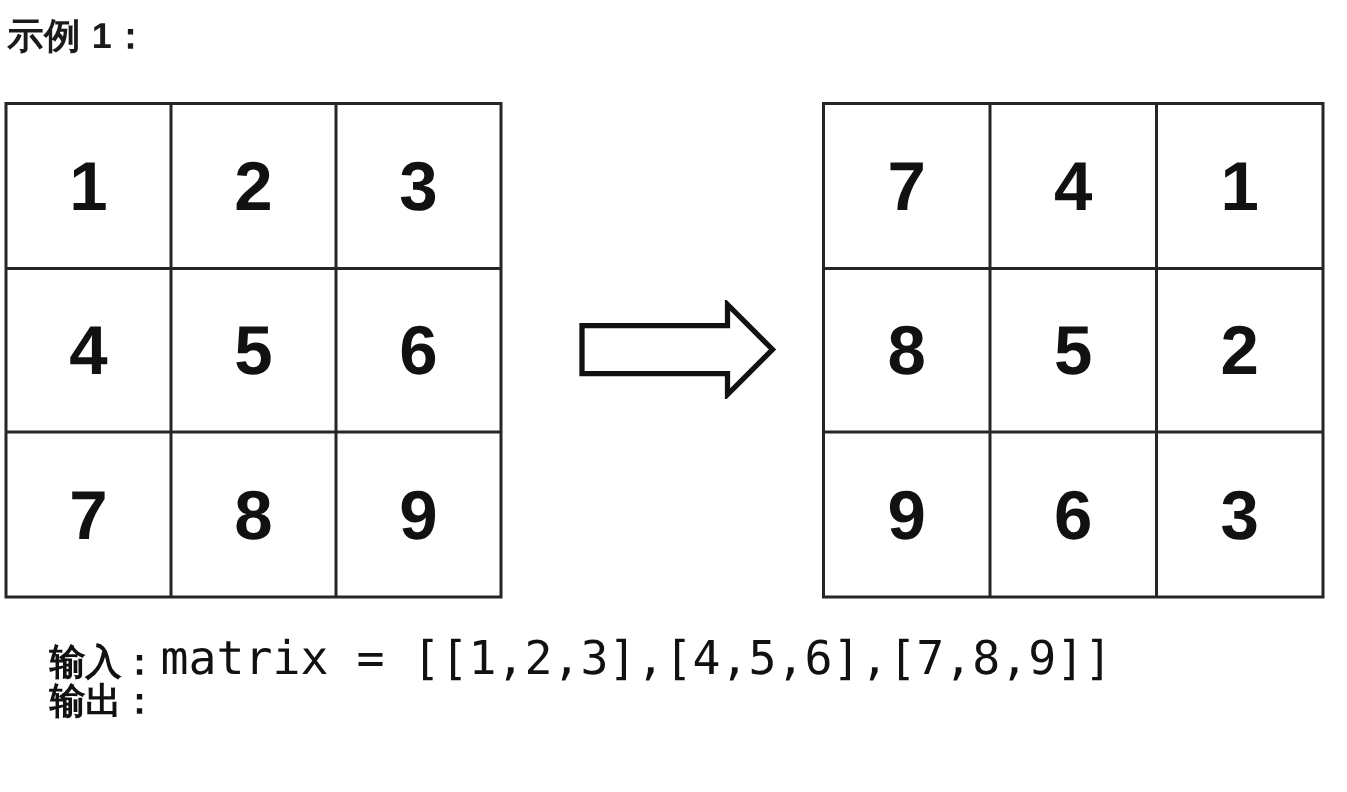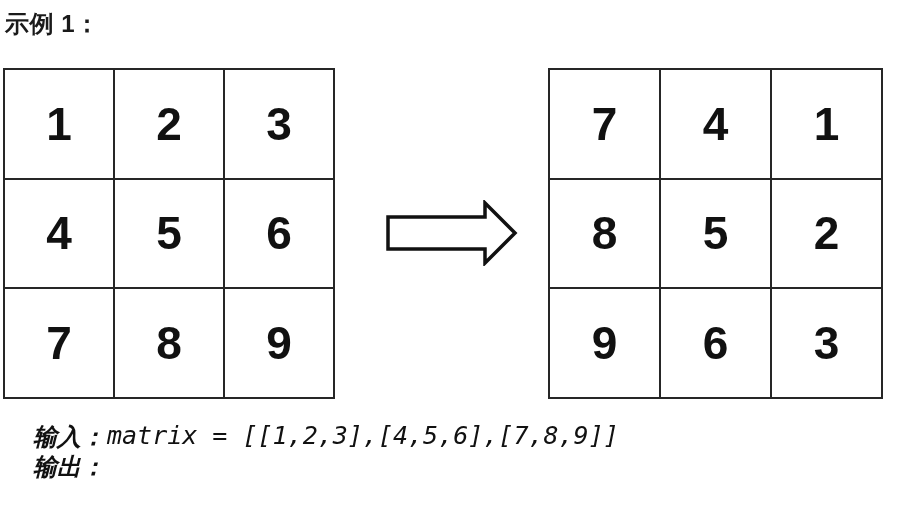--- a/index.html
+++ b/index.html
@@ -50,34 +50,33 @@
     position: absolute;
     left: 386px;
     top: 200px;
     width: 132px;
     height: 66px;
   }
   .io-line {
     position: absolute;
     left: 33px;
     display: flex;
-    align-items: flex-start;
+    align-items: flex-end;
     white-space: pre;
-    font-style: italic;
   }
   .io-line-input  { top: 421px; }
   .io-line-output { top: 451px; }
   .io-label {
     font-size: 24px;
     font-weight: bold;
     color: #111111;
     font-family: "Liberation Sans", sans-serif;
   }
   .io-code {
-    font-size: 25px;
+    font-size: 31px;
     color: #111111;
     font-family: "DejaVu Sans Mono", monospace;
     margin-left: 2px;
   }
 </style>
 </head>
 <body>
 
 <div class="canvas">
 

